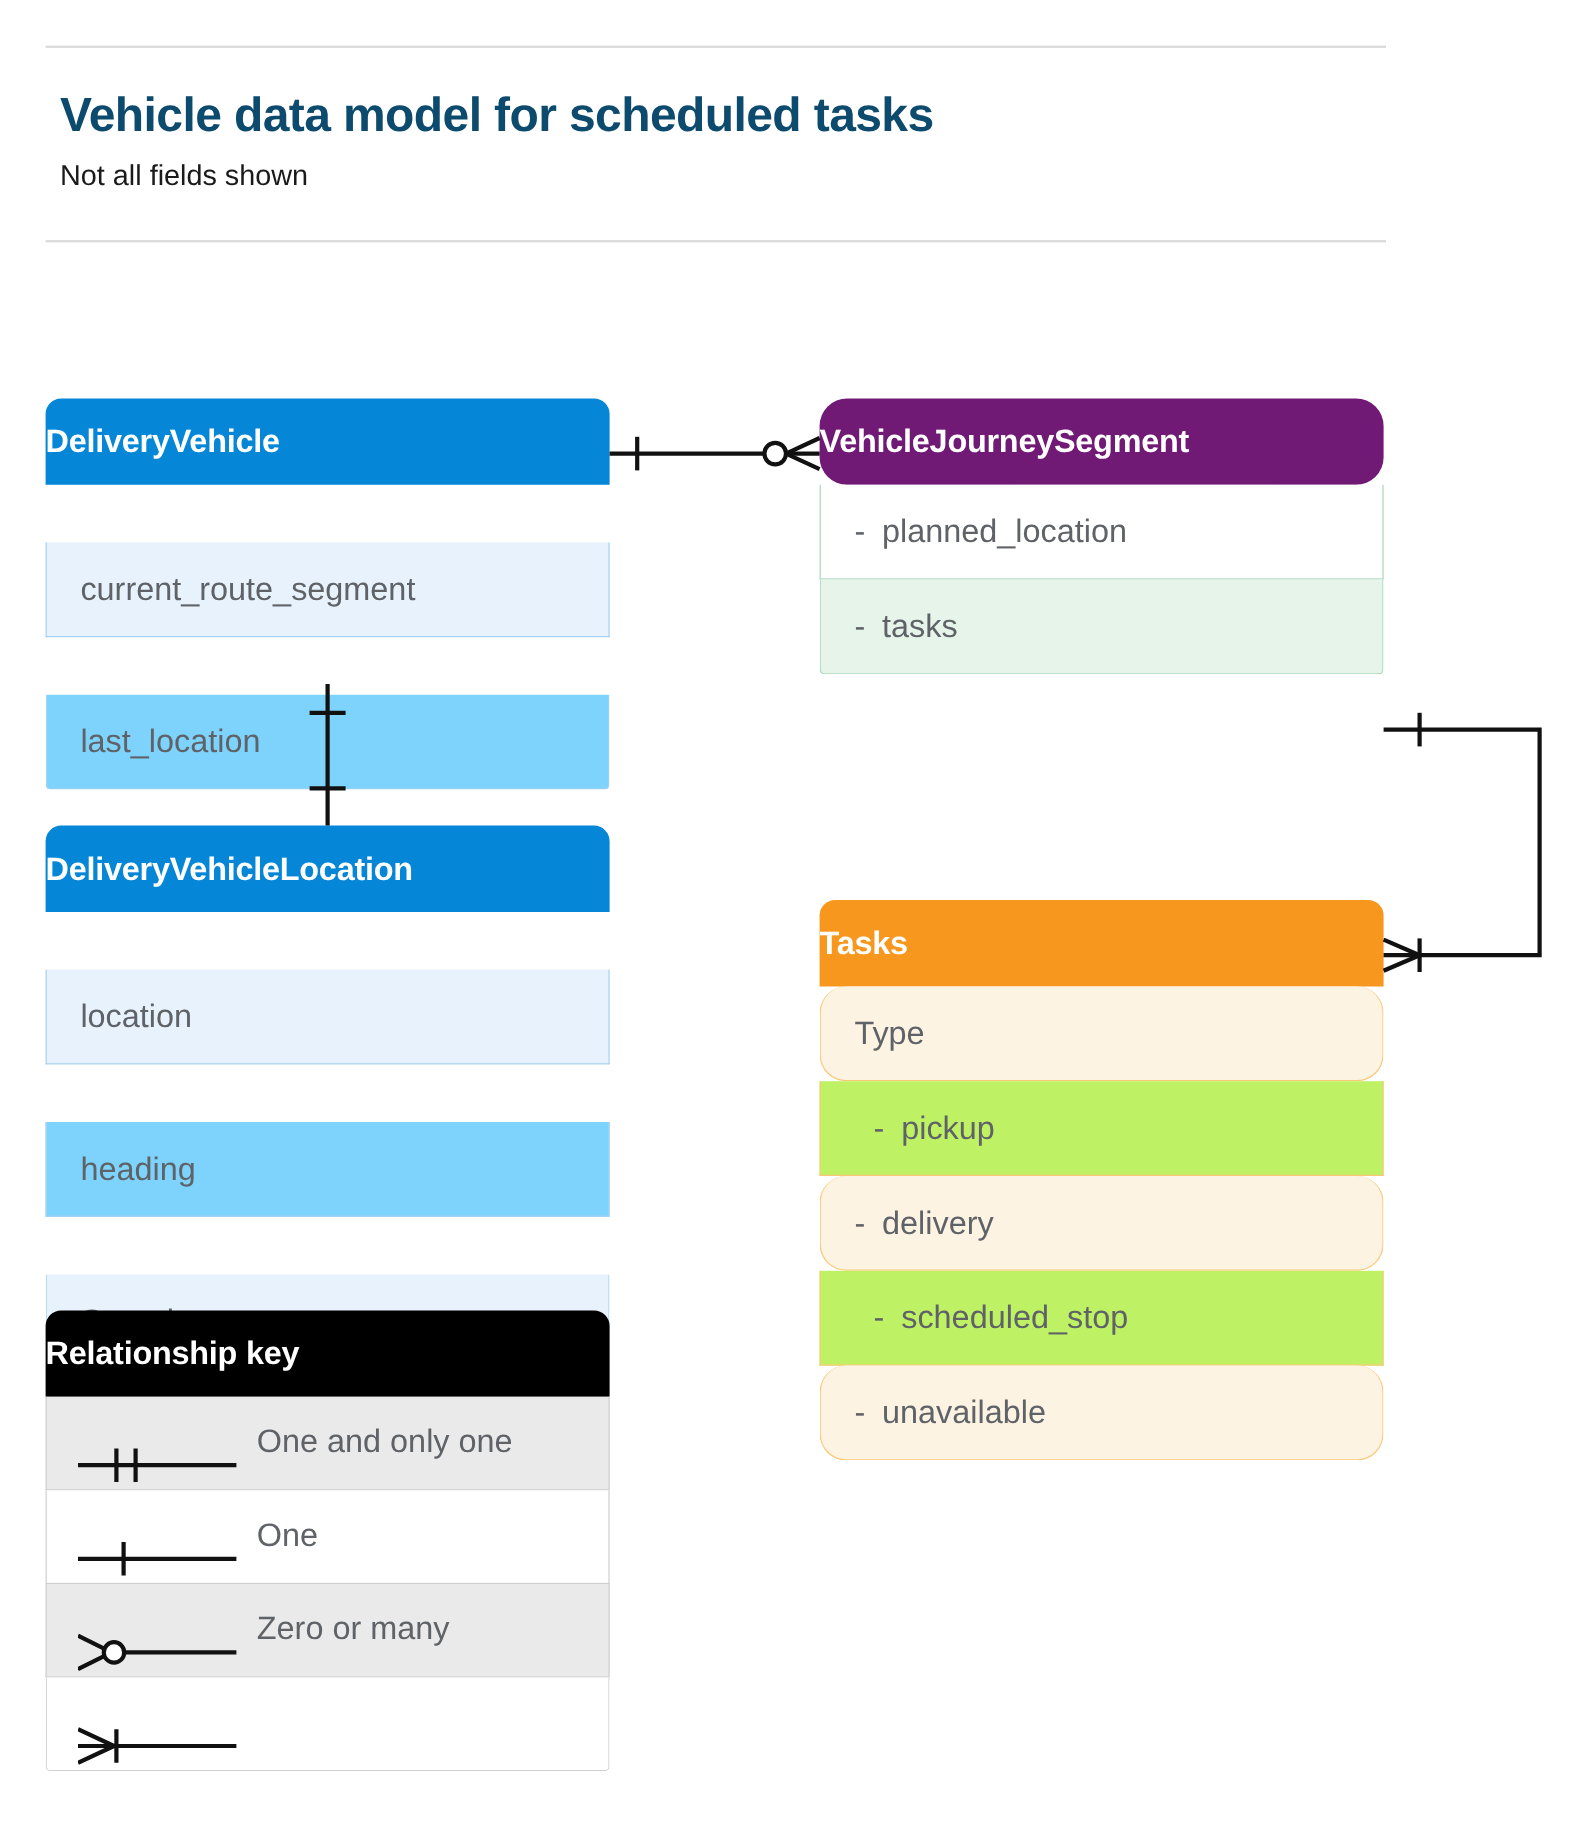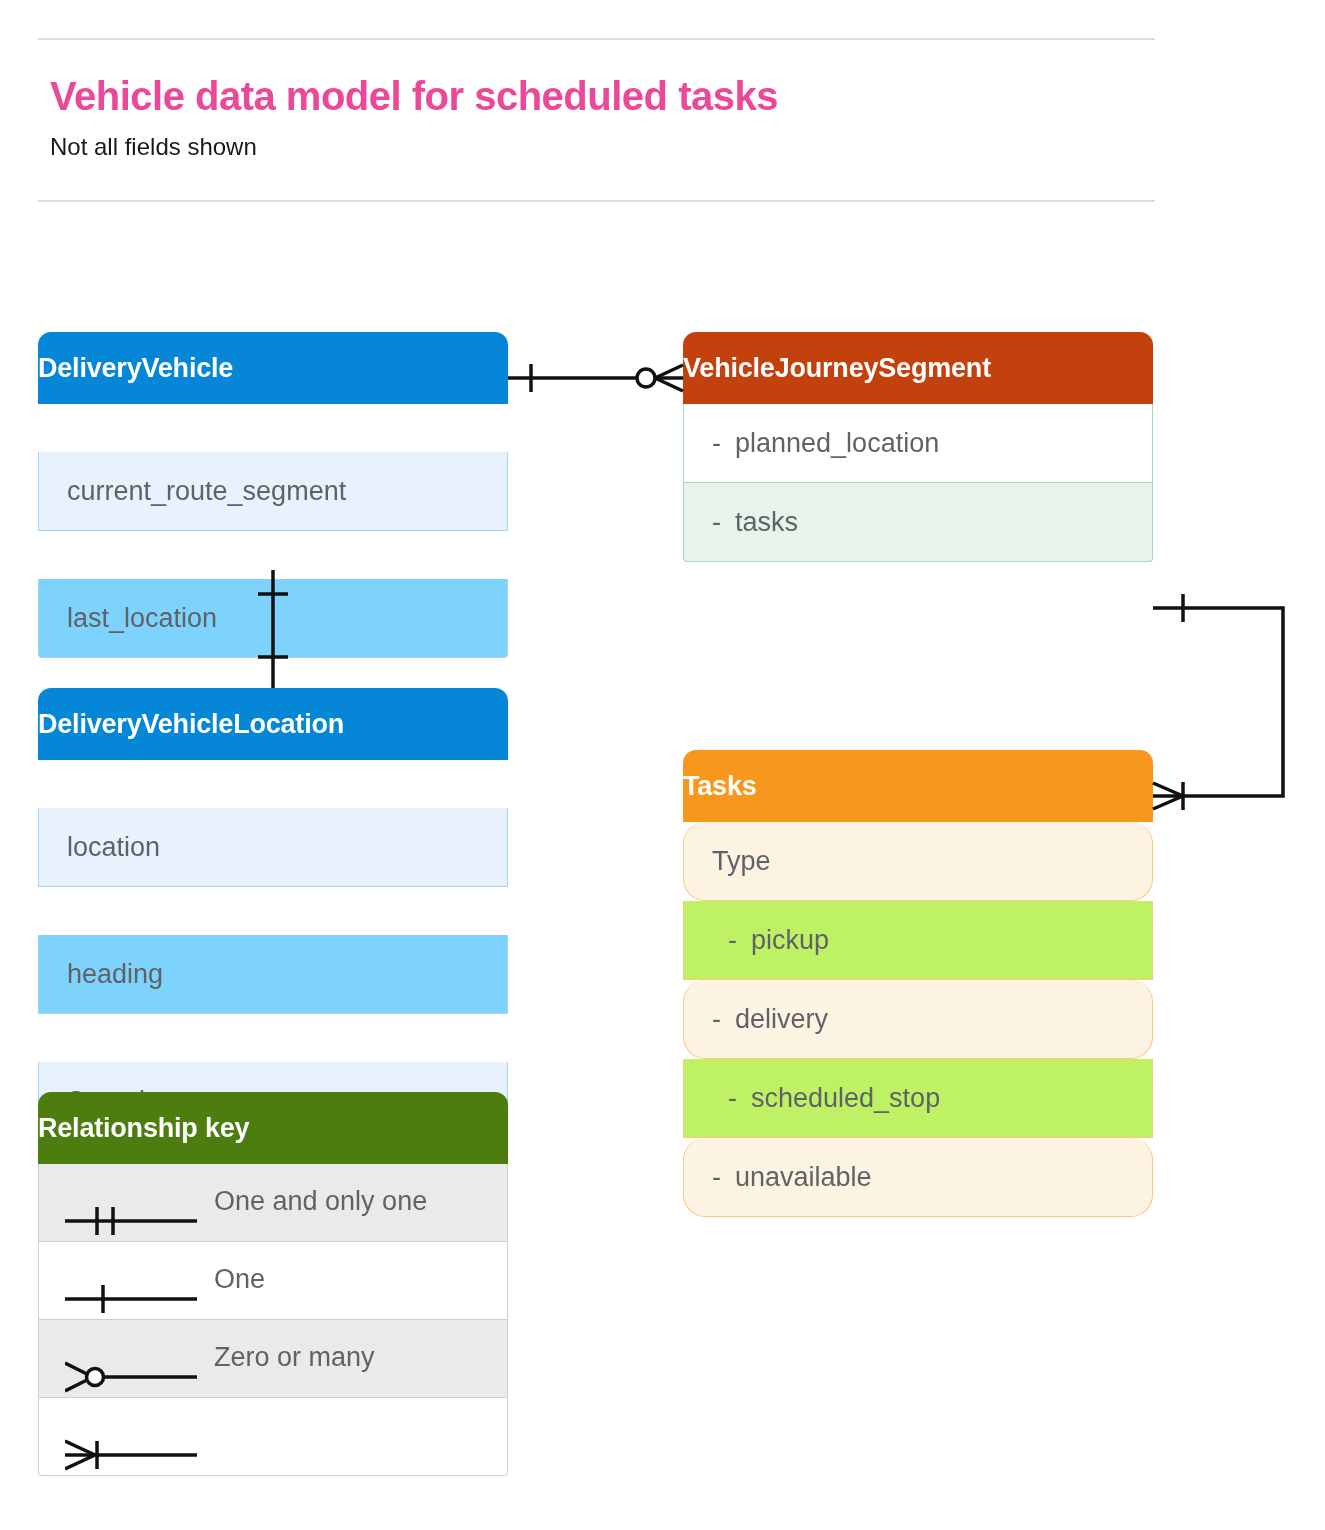--- a/index.html
+++ b/index.html
@@ -25,21 +25,21 @@
   }
   #rule-top    { top: 38px; }
   #rule-bottom { top: 200px; }
 
   #page-title {
     position: absolute;
     left: 50px;
     top: 74px;
     font-size: 40px;
     font-weight: bold;
-    color: #ec4899;
+    color: #0c4a6e;
     letter-spacing: -0.5px;
     white-space: nowrap;
   }
   #page-subtitle {
     position: absolute;
     left: 50px;
     top: 133px;
     font-size: 24px;
     font-weight: normal;
     color: #1a1a1a;
@@ -77,33 +77,33 @@
   .entity-row .sublabel { display: inline-block; padding-left: 14px; }
   .entity .entity-row:last-child { border-radius: 0 0 4px 4px; }
 
   
   .theme-blue .entity-header { background: #0586d6; }
   .theme-blue .entity-row    { border: 1px solid #a8d3f0; border-top: none; margin-top: 48px; }
   .theme-blue .entity-row.alt { background: #e8f2fd; }
   .theme-blue .entity-row.plain { background: #7dd3fc; }
 
   
-  .theme-green .entity-header { background: #c2410c; }
+  .theme-green .entity-header { background: #701a75; border-radius: 23px; }
   .theme-green .entity-row    { border: 1px solid #a8d8b9; border-top: none; }
   .theme-green .entity-row.alt { background: #e6f4ea; }
   .theme-green .entity-row.plain { background: #ffffff; }
 
   
   .theme-orange .entity-header { background: #f7971e; }
   .theme-orange .entity-row    { border: 1px solid #fac877; border-top: none; }
   .theme-orange .entity-row.alt { background: #fdf3e3; border-radius: 22px; }
   .theme-orange .entity-row.plain { background: #bef264; padding-left: 16px; }
 
   
-  .theme-gray .entity-header { background: #4d7c0f; }
+  .theme-gray .entity-header { background: #000000; }
   .theme-gray .entity-row    { border: 1px solid #cfcfcf; border-top: none; }
   .theme-gray .entity-row.alt { background: #eaeaea; }
   .theme-gray .entity-row.plain { background: #ffffff; }
 
   
   #box-delivery-vehicle          { left: 38px;  top: 332px;  width: 470px; }
   #box-delivery-vehicle-location { left: 38px;  top: 688px;  width: 470px; }
   #box-vehicle-journey-segment   { left: 683px; top: 332px;  width: 470px; }
   #box-tasks                     { left: 683px; top: 750px;  width: 470px; }
   #box-relationship-key          { left: 38px;  top: 1092px; width: 470px; }

